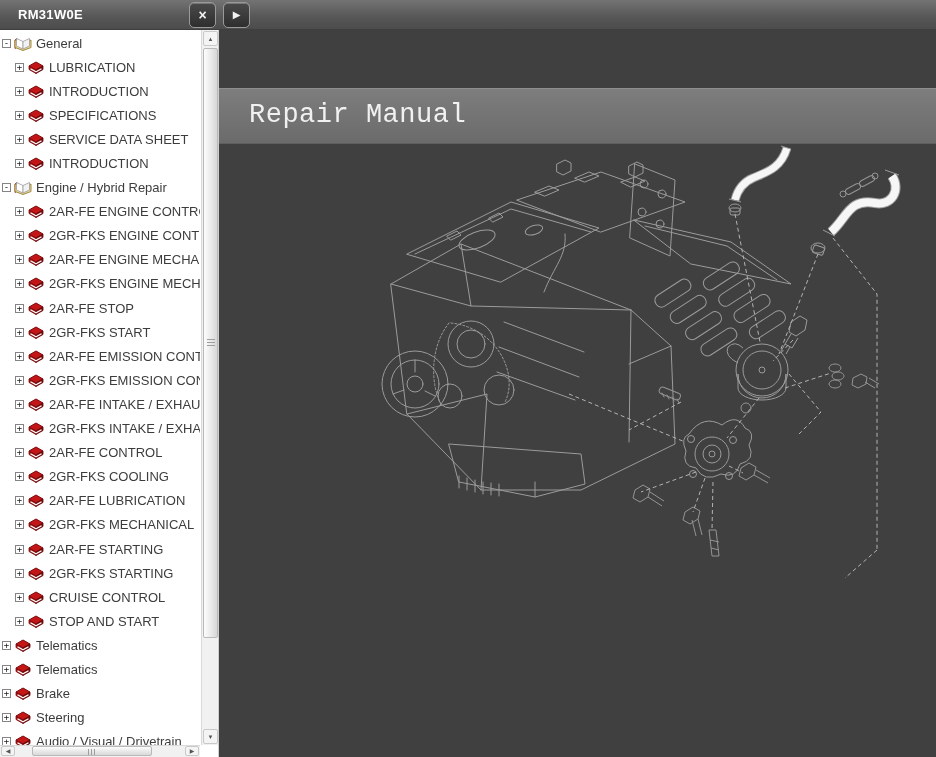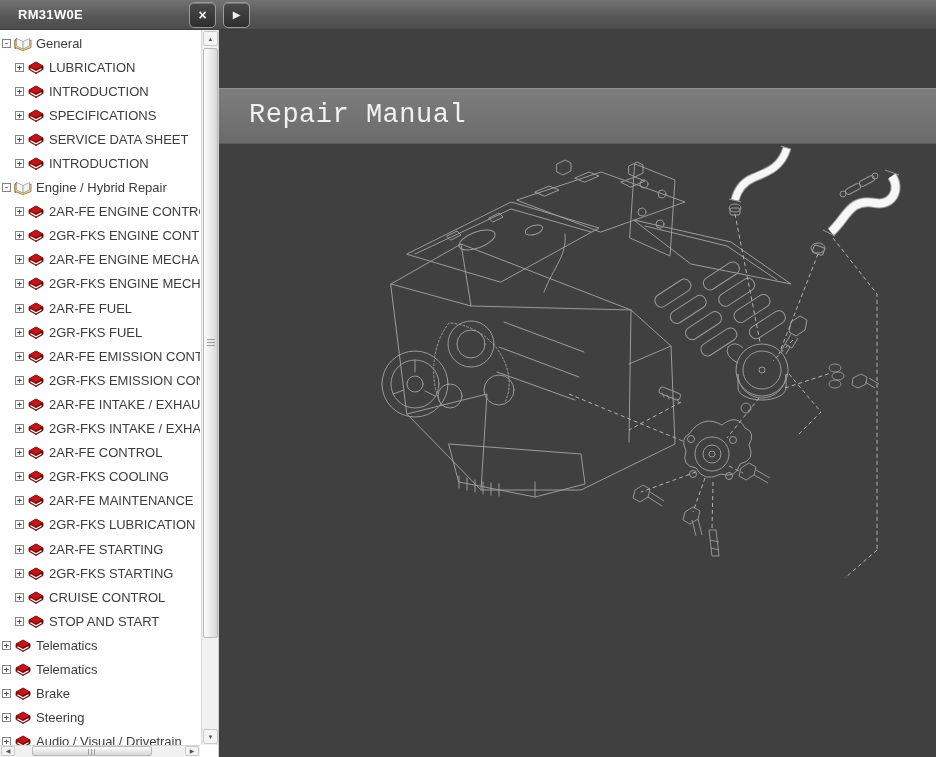--- a/index.html
+++ b/index.html
@@ -218,33 +218,33 @@
         <div class="tree-row lvl1">
           <span class="exp">+</span>
           <span class="bk">
             <svg width="18" height="15" viewBox="0 0 18 15">
               <path d="M2,6 L9,2 L16,6 L9,10 Z" fill="#c41616" stroke="#7d0a0a" stroke-width="1"></path>
               <path d="M2,6 L2,9.5 L9,13.5 L9,10 Z" fill="#9e1010" stroke="#7d0a0a" stroke-width="0.8"></path>
               <path d="M16,6 L16,9.5 L9,13.5 L9,10 Z" fill="#7d0a0a" stroke="#5e0505" stroke-width="0.8"></path>
               <path d="M3.5,8.7 L9,11.8 L14.5,8.7" fill="none" stroke="#ffffff" stroke-width="1.2"></path>
             </svg>
           </span>
-          <span class="tree-label">2AR-FE FUEL</span>
-        </div>
-        <div class="tree-row lvl1">
-          <span class="exp">+</span>
-          <span class="bk">
-            <svg width="18" height="15" viewBox="0 0 18 15">
-              <path d="M2,6 L9,2 L16,6 L9,10 Z" fill="#c41616" stroke="#7d0a0a" stroke-width="1"></path>
-              <path d="M2,6 L2,9.5 L9,13.5 L9,10 Z" fill="#9e1010" stroke="#7d0a0a" stroke-width="0.8"></path>
-              <path d="M16,6 L16,9.5 L9,13.5 L9,10 Z" fill="#7d0a0a" stroke="#5e0505" stroke-width="0.8"></path>
-              <path d="M3.5,8.7 L9,11.8 L14.5,8.7" fill="none" stroke="#ffffff" stroke-width="1.2"></path>
-            </svg>
-          </span>
-          <span class="tree-label">2GR-FKS FUEL</span>
+          <span class="tree-label">2AR-FE STOP</span>
+        </div>
+        <div class="tree-row lvl1">
+          <span class="exp">+</span>
+          <span class="bk">
+            <svg width="18" height="15" viewBox="0 0 18 15">
+              <path d="M2,6 L9,2 L16,6 L9,10 Z" fill="#c41616" stroke="#7d0a0a" stroke-width="1"></path>
+              <path d="M2,6 L2,9.5 L9,13.5 L9,10 Z" fill="#9e1010" stroke="#7d0a0a" stroke-width="0.8"></path>
+              <path d="M16,6 L16,9.5 L9,13.5 L9,10 Z" fill="#7d0a0a" stroke="#5e0505" stroke-width="0.8"></path>
+              <path d="M3.5,8.7 L9,11.8 L14.5,8.7" fill="none" stroke="#ffffff" stroke-width="1.2"></path>
+            </svg>
+          </span>
+          <span class="tree-label">2GR-FKS START</span>
         </div>
         <div class="tree-row lvl1">
           <span class="exp">+</span>
           <span class="bk">
             <svg width="18" height="15" viewBox="0 0 18 15">
               <path d="M2,6 L9,2 L16,6 L9,10 Z" fill="#c41616" stroke="#7d0a0a" stroke-width="1"></path>
               <path d="M2,6 L2,9.5 L9,13.5 L9,10 Z" fill="#9e1010" stroke="#7d0a0a" stroke-width="0.8"></path>
               <path d="M16,6 L16,9.5 L9,13.5 L9,10 Z" fill="#7d0a0a" stroke="#5e0505" stroke-width="0.8"></path>
               <path d="M3.5,8.7 L9,11.8 L14.5,8.7" fill="none" stroke="#ffffff" stroke-width="1.2"></path>
             </svg>
@@ -314,33 +314,33 @@
         <div class="tree-row lvl1">
           <span class="exp">+</span>
           <span class="bk">
             <svg width="18" height="15" viewBox="0 0 18 15">
               <path d="M2,6 L9,2 L16,6 L9,10 Z" fill="#c41616" stroke="#7d0a0a" stroke-width="1"></path>
               <path d="M2,6 L2,9.5 L9,13.5 L9,10 Z" fill="#9e1010" stroke="#7d0a0a" stroke-width="0.8"></path>
               <path d="M16,6 L16,9.5 L9,13.5 L9,10 Z" fill="#7d0a0a" stroke="#5e0505" stroke-width="0.8"></path>
               <path d="M3.5,8.7 L9,11.8 L14.5,8.7" fill="none" stroke="#ffffff" stroke-width="1.2"></path>
             </svg>
           </span>
-          <span class="tree-label">2AR-FE MAINTENANCE</span>
-        </div>
-        <div class="tree-row lvl1">
-          <span class="exp">+</span>
-          <span class="bk">
-            <svg width="18" height="15" viewBox="0 0 18 15">
-              <path d="M2,6 L9,2 L16,6 L9,10 Z" fill="#c41616" stroke="#7d0a0a" stroke-width="1"></path>
-              <path d="M2,6 L2,9.5 L9,13.5 L9,10 Z" fill="#9e1010" stroke="#7d0a0a" stroke-width="0.8"></path>
-              <path d="M16,6 L16,9.5 L9,13.5 L9,10 Z" fill="#7d0a0a" stroke="#5e0505" stroke-width="0.8"></path>
-              <path d="M3.5,8.7 L9,11.8 L14.5,8.7" fill="none" stroke="#ffffff" stroke-width="1.2"></path>
-            </svg>
-          </span>
-          <span class="tree-label">2GR-FKS LUBRICATION</span>
+          <span class="tree-label">2AR-FE LUBRICATION</span>
+        </div>
+        <div class="tree-row lvl1">
+          <span class="exp">+</span>
+          <span class="bk">
+            <svg width="18" height="15" viewBox="0 0 18 15">
+              <path d="M2,6 L9,2 L16,6 L9,10 Z" fill="#c41616" stroke="#7d0a0a" stroke-width="1"></path>
+              <path d="M2,6 L2,9.5 L9,13.5 L9,10 Z" fill="#9e1010" stroke="#7d0a0a" stroke-width="0.8"></path>
+              <path d="M16,6 L16,9.5 L9,13.5 L9,10 Z" fill="#7d0a0a" stroke="#5e0505" stroke-width="0.8"></path>
+              <path d="M3.5,8.7 L9,11.8 L14.5,8.7" fill="none" stroke="#ffffff" stroke-width="1.2"></path>
+            </svg>
+          </span>
+          <span class="tree-label">2GR-FKS MECHANICAL</span>
         </div>
         <div class="tree-row lvl1">
           <span class="exp">+</span>
           <span class="bk">
             <svg width="18" height="15" viewBox="0 0 18 15">
               <path d="M2,6 L9,2 L16,6 L9,10 Z" fill="#c41616" stroke="#7d0a0a" stroke-width="1"></path>
               <path d="M2,6 L2,9.5 L9,13.5 L9,10 Z" fill="#9e1010" stroke="#7d0a0a" stroke-width="0.8"></path>
               <path d="M16,6 L16,9.5 L9,13.5 L9,10 Z" fill="#7d0a0a" stroke="#5e0505" stroke-width="0.8"></path>
               <path d="M3.5,8.7 L9,11.8 L14.5,8.7" fill="none" stroke="#ffffff" stroke-width="1.2"></path>
             </svg>

